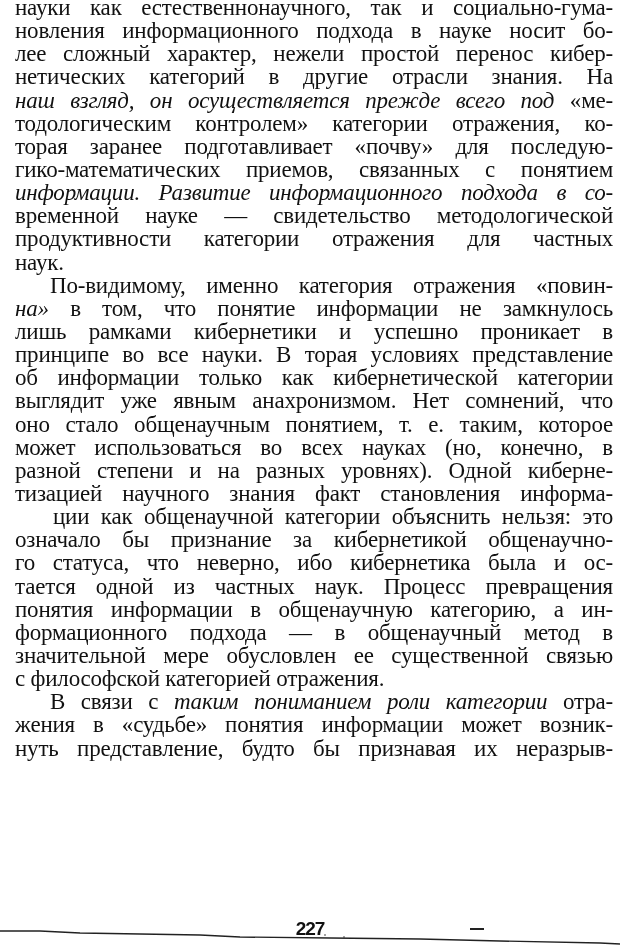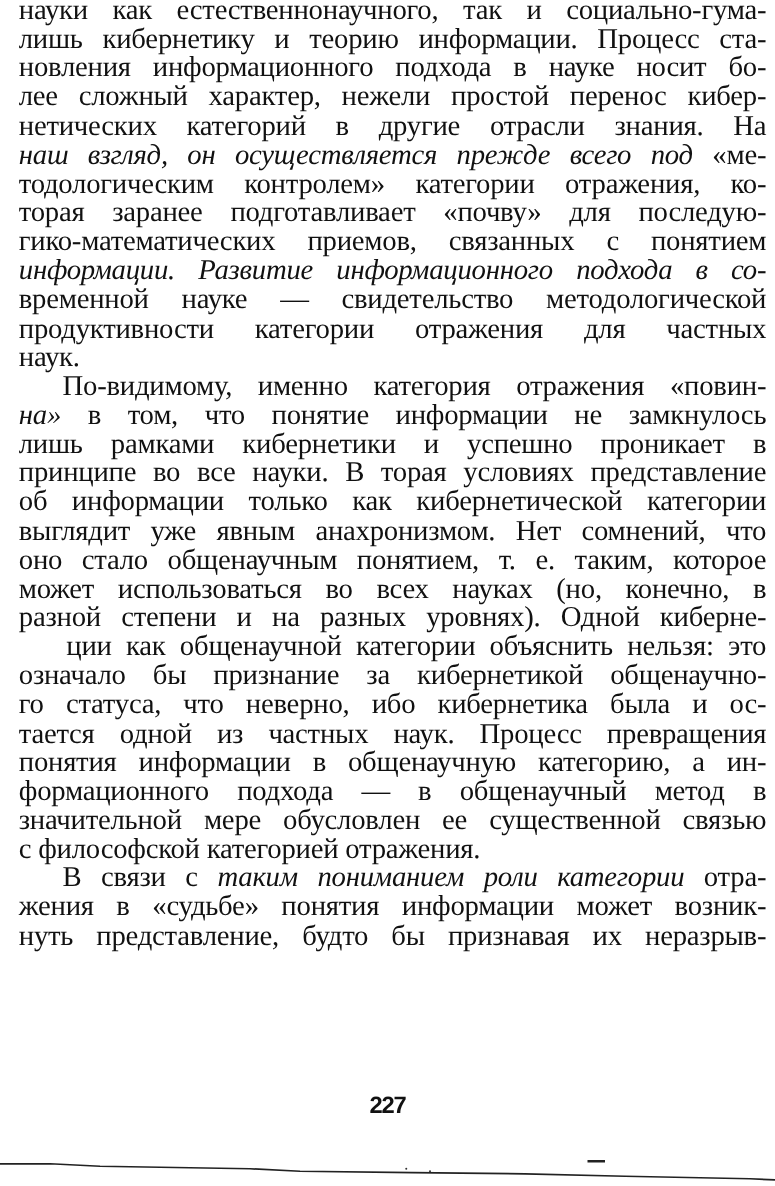--- a/index.html
+++ b/index.html
@@ -40,21 +40,21 @@
   .line.indent {
     padding-left: 35px;
   }
   .line span.it {
     font-style: italic;
   }
   .page-number {
     position: absolute;
     left: 0;
     width: 620px;
-    top: 874px;
+    top: 918px;
     text-align: center;
     font-family: "Liberation Sans", "DejaVu Sans", sans-serif;
     font-weight: bold;
     font-size: 19px;
     letter-spacing: -1px;
     color: #111111;
   }
   .bottom-rule {
     position: absolute;
     left: 0;
@@ -62,41 +62,41 @@
     width: 620px;
     height: 949px;
     pointer-events: none;
   }
 </style>
 </head>
 <body>
 
 <div class="page-text" id="page-text">
     <div class="line" style="white-space: normal; text-align-last: justify;"><span>науки как естественнонаучного, так и социально-гума-</span></div>
-    <div class="line" style="white-space: normal; text-align-last: justify;"><span>лишь кибернетику и теорию информации. Процесс ста-</span></div>
     <div class="line" style="white-space: normal; text-align-last: justify;"><span>новления информационного подхода в науке носит бо-</span></div>
     <div class="line" style="white-space: normal; text-align-last: justify;"><span>лее сложный характер, нежели простой перенос кибер-</span></div>
     <div class="line" style="white-space: normal; text-align-last: justify;"><span>нетических категорий в другие отрасли знания. На</span></div>
     <div class="line" style="white-space: normal; text-align-last: justify;"><span class="it">наш взгляд, он осуществляется прежде всего под</span><span> «ме-</span></div>
     <div class="line" style="white-space: normal; text-align-last: justify;"><span>тодологическим контролем» категории отражения, ко-</span></div>
     <div class="line" style="white-space: normal; text-align-last: justify;"><span>торая заранее подготавливает «почву» для последую-</span></div>
     <div class="line" style="white-space: normal; text-align-last: justify;"><span>гико-математических приемов, связанных с понятием</span></div>
     <div class="line" style="white-space: normal; text-align-last: justify;"><span class="it">информации. Развитие информационного подхода в со-</span></div>
     <div class="line" style="white-space: normal; text-align-last: justify;"><span>временной науке — свидетельство методологической</span></div>
     <div class="line" style="white-space: normal; text-align-last: justify;"><span>продуктивности категории отражения для частных</span></div>
     <div class="line last"><span>наук.</span></div>
     <div class="line indent" style="white-space: normal; text-align-last: justify;"><span>По-видимому, именно категория отражения «повин-</span></div>
     <div class="line" style="white-space: normal; text-align-last: justify;"><span class="it">на»</span><span> в том, что понятие информации не замкнулось</span></div>
     <div class="line" style="white-space: normal; text-align-last: justify;"><span>лишь рамками кибернетики и успешно проникает в</span></div>
     <div class="line" style="white-space: normal; text-align-last: justify;"><span>принципе во все науки. В торая условиях представление</span></div>
     <div class="line" style="white-space: normal; text-align-last: justify;"><span>об информации только как кибернетической категории</span></div>
     <div class="line" style="white-space: normal; text-align-last: justify;"><span>выглядит уже явным анахронизмом. Нет сомнений, что</span></div>
     <div class="line" style="white-space: normal; text-align-last: justify;"><span>оно стало общенаучным понятием, т. е. таким, которое</span></div>
     <div class="line" style="white-space: normal; text-align-last: justify;"><span>может использоваться во всех науках (но, конечно, в</span></div>
     <div class="line" style="white-space: normal; text-align-last: justify;"><span>разной степени и на разных уровнях). Одной киберне-</span></div>
+    <div class="line" style="white-space: normal; text-align-last: justify;"><span>тизацией научного знания факт становления информа-</span></div>
     <div class="line" style="white-space: normal; text-align-last: justify; margin-left: 38px;"><span>ции как общенаучной категории объяснить нельзя: это</span></div>
     <div class="line" style="white-space: normal; text-align-last: justify;"><span>означало бы признание за кибернетикой общенаучно-</span></div>
     <div class="line" style="white-space: normal; text-align-last: justify;"><span>го статуса, что неверно, ибо кибернетика была и ос-</span></div>
     <div class="line" style="white-space: normal; text-align-last: justify;"><span>тается одной из частных наук. Процесс превращения</span></div>
     <div class="line" style="white-space: normal; text-align-last: justify;"><span>понятия информации в общенаучную категорию, а ин-</span></div>
     <div class="line" style="white-space: normal; text-align-last: justify;"><span>формационного подхода — в общенаучный метод в</span></div>
     <div class="line" style="white-space: normal; text-align-last: justify;"><span>значительной мере обусловлен ее существенной связью</span></div>
     <div class="line last"><span>с философской категорией отражения.</span></div>
     <div class="line indent" style="white-space: normal; text-align-last: justify;"><span>В связи с </span><span class="it">таким пониманием роли категории</span><span> отра-</span></div>
     <div class="line" style="white-space: normal; text-align-last: justify;"><span>жения в «судьбе» понятия информации может возник-</span></div>

